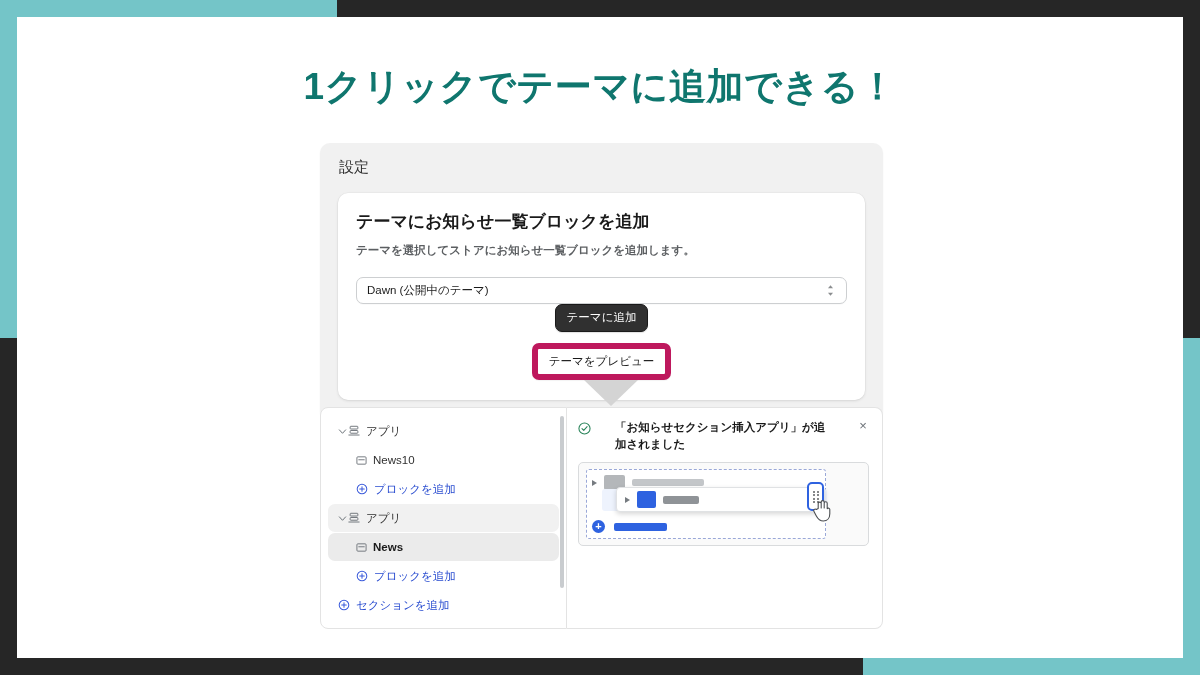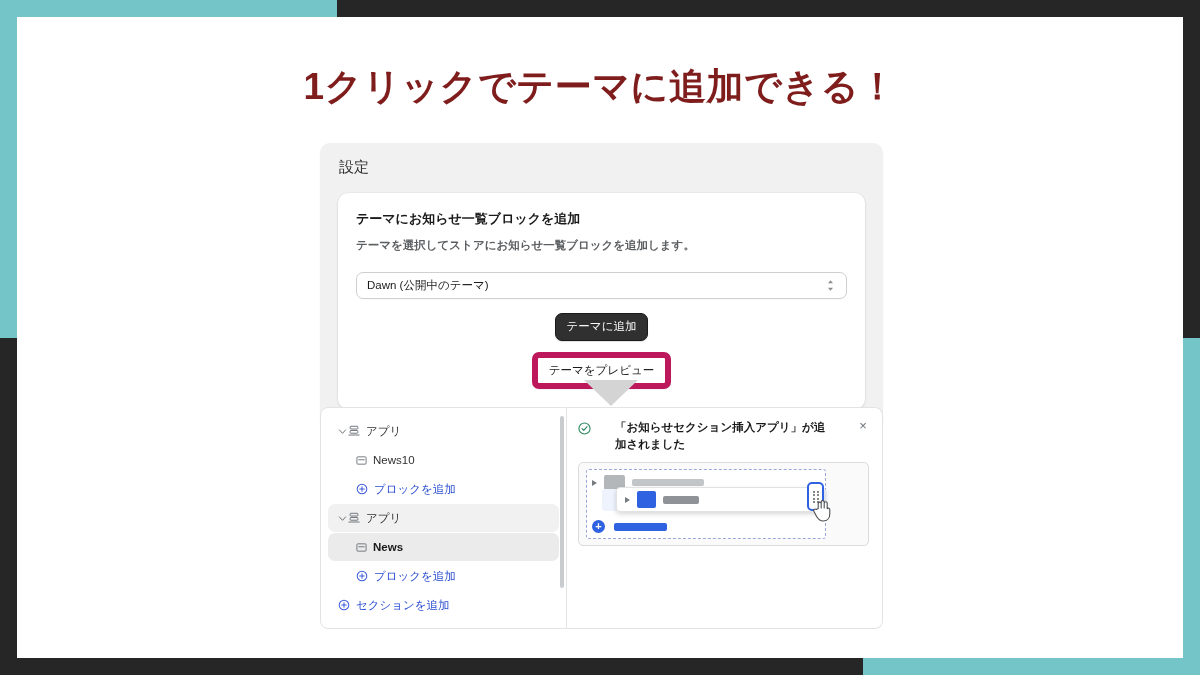--- a/index.html
+++ b/index.html
@@ -34,21 +34,21 @@
 
   
   #page-title {
     position: absolute;
     left: 0; right: 0;
     top: 45px;
     text-align: center;
     font-size: 37px;
     font-weight: 700;
     letter-spacing: 0.5px;
-    color: #7f1d1d;
+    color: #0f766e;
   }
 
   
   #settings-card {
     position: absolute;
     left: 303px;
     top: 126px;
     width: 563px;
     background: #f1f1f1;
     border-radius: 10px;
@@ -62,21 +62,21 @@
     margin-bottom: 16px;
     padding-left: 1px;
   }
   #theme-block-card {
     background: #ffffff;
     border-radius: 10px;
     box-shadow: 0 1px 3px rgba(0,0,0,0.10), 0 0 0 0.5px rgba(0,0,0,0.04);
     padding: 17px 18px 20px 18px;
   }
   #theme-block-heading {
-    font-size: 13px;
+    font-size: 17px;
     font-weight: 700;
     color: #1a1a1a;
     margin-bottom: 9px;
   }
   #theme-block-description {
     font-size: 11.5px;
     color: #5c5f62;
     line-height: 1.5;
     margin-bottom: 18px;
     font-weight: bold;
@@ -90,21 +90,20 @@
     position: relative;
     height: 27px;
     border: 1px solid #cdcfd1;
     border-radius: 7px;
     background: #ffffff;
     display: flex;
     align-items: center;
     padding: 8px 10px;
     font-size: 11.5px;
     color: #1a1a1a;
-    margin-bottom: 14px;
     box-shadow: 0 1px 0 rgba(0,0,0,0.02);
   }
   #theme-select .value { flex: 1; }
   .stepper-icon {
     width: 11px; height: 15px;
     display: flex; flex-direction: column;
     align-items: center; justify-content: center;
     gap: 2px;
     color: #8a8d8f;
   }

